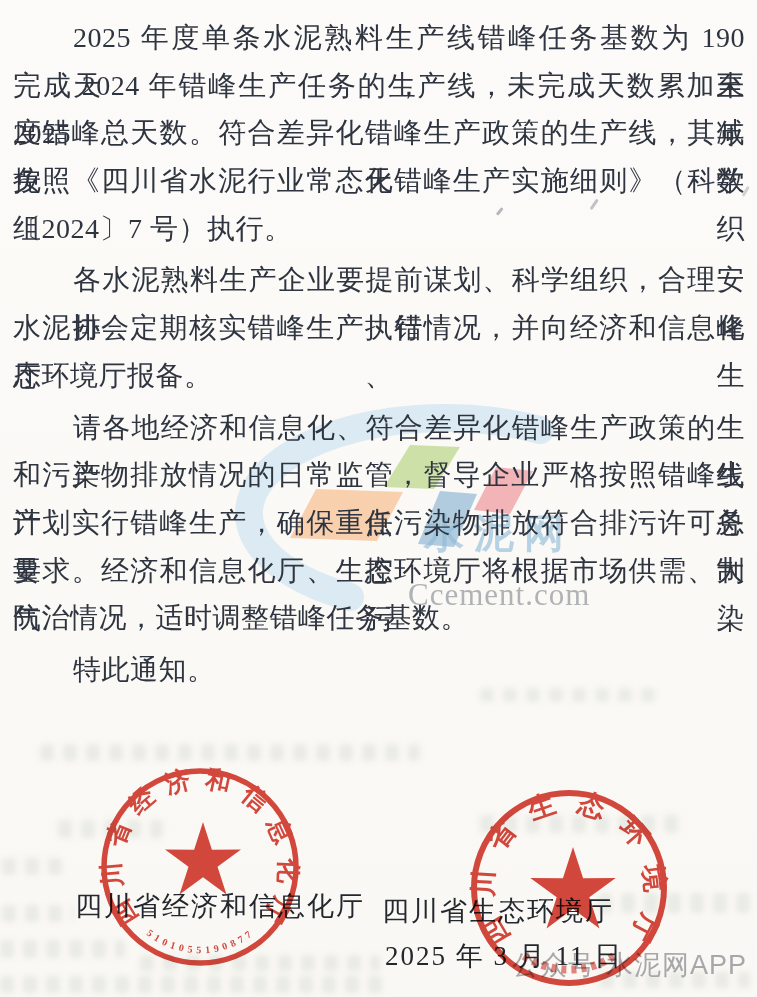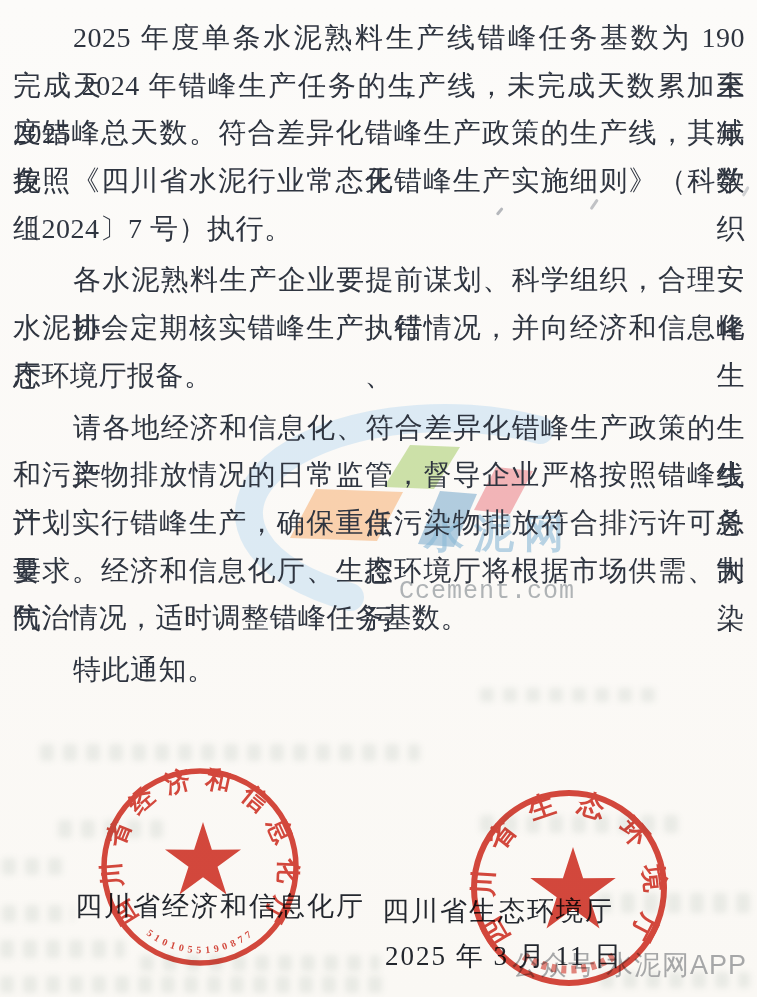--- a/index.html
+++ b/index.html
@@ -30,23 +30,23 @@
 
   
   .wm-svg{position:absolute;left:0;top:0;z-index:1;}
   .wm-cn{
     position:absolute;left:424px;top:506px;z-index:1;
     font-family:"Liberation Sans", sans-serif;
     font-size:40px;font-weight:bold;letter-spacing:10px;
     color:rgba(140,185,214,.62);
   }
   .wm-en{
-    position:absolute;left:399px;top:577px;z-index:1;
-    font-family:Liberation Mono, monospace;
-    font-size:25px;letter-spacing:1px;
+    position:absolute;left:408px;top:577px;z-index:1;
+    font-family:Liberation Serif, serif;
+    font-size:31px;letter-spacing:1px;
     color:rgba(125,132,138,.6);
   }
   .wm-footer{
     position:absolute;left:512px;top:947px;z-index:2;
     font-family:"Liberation Sans", sans-serif;
     font-size:27px;color:#a6a7a8;letter-spacing:1px;
     white-space:nowrap;
   }
 
   

